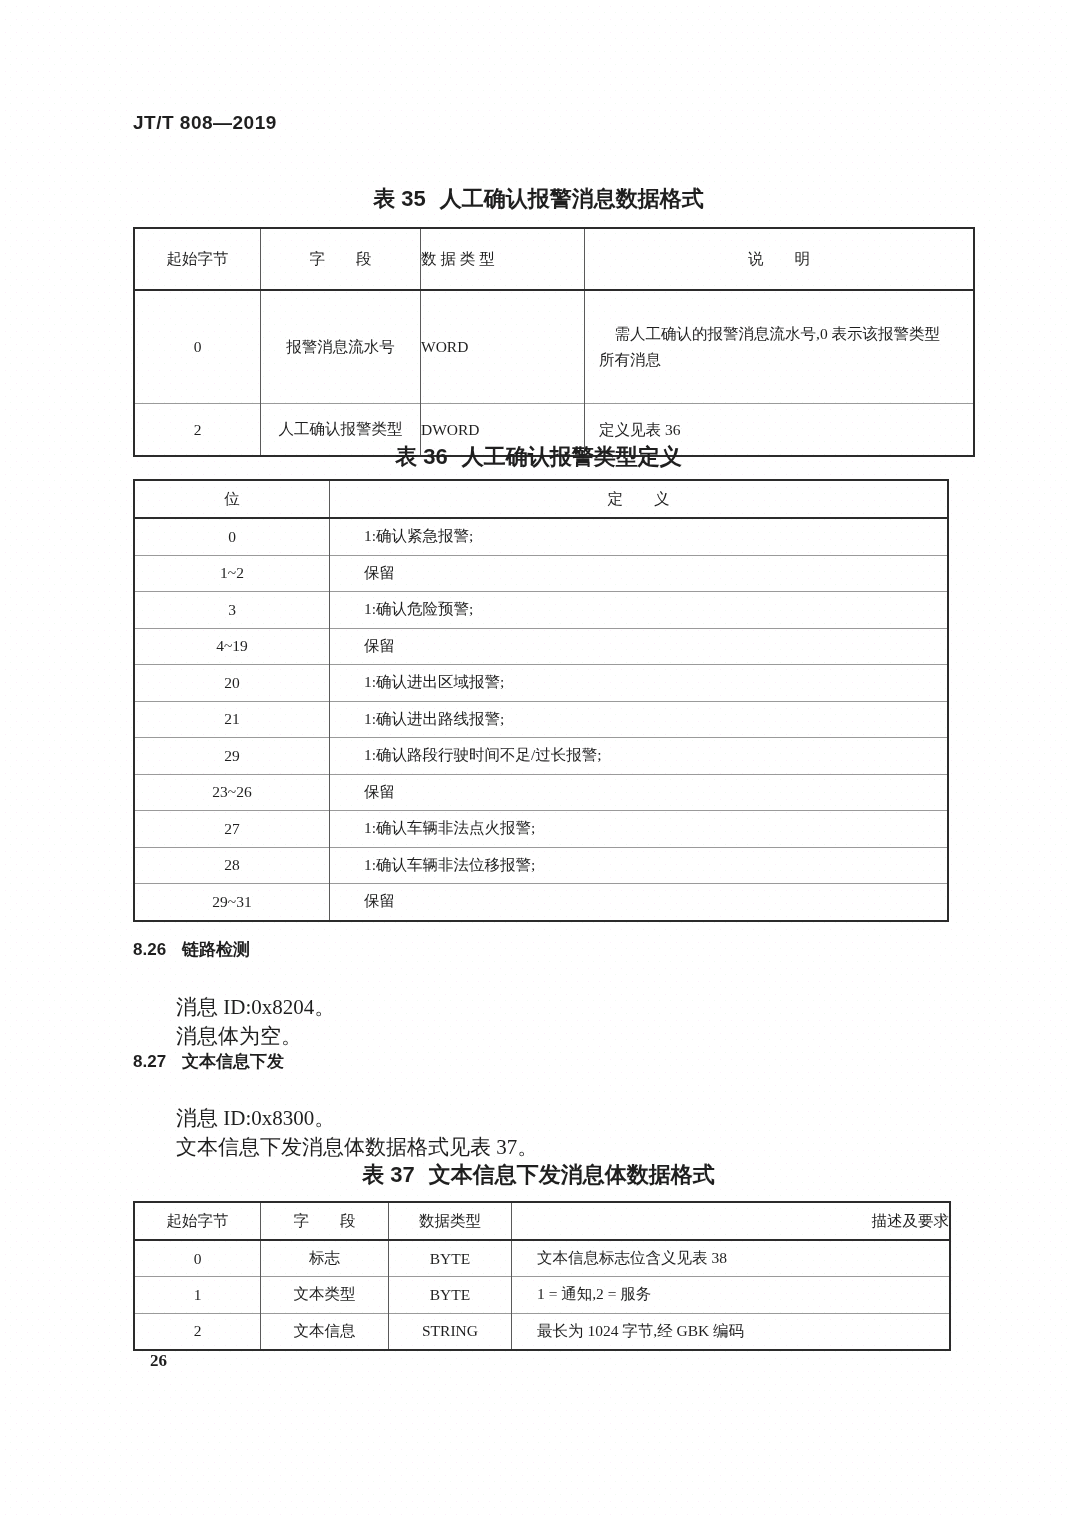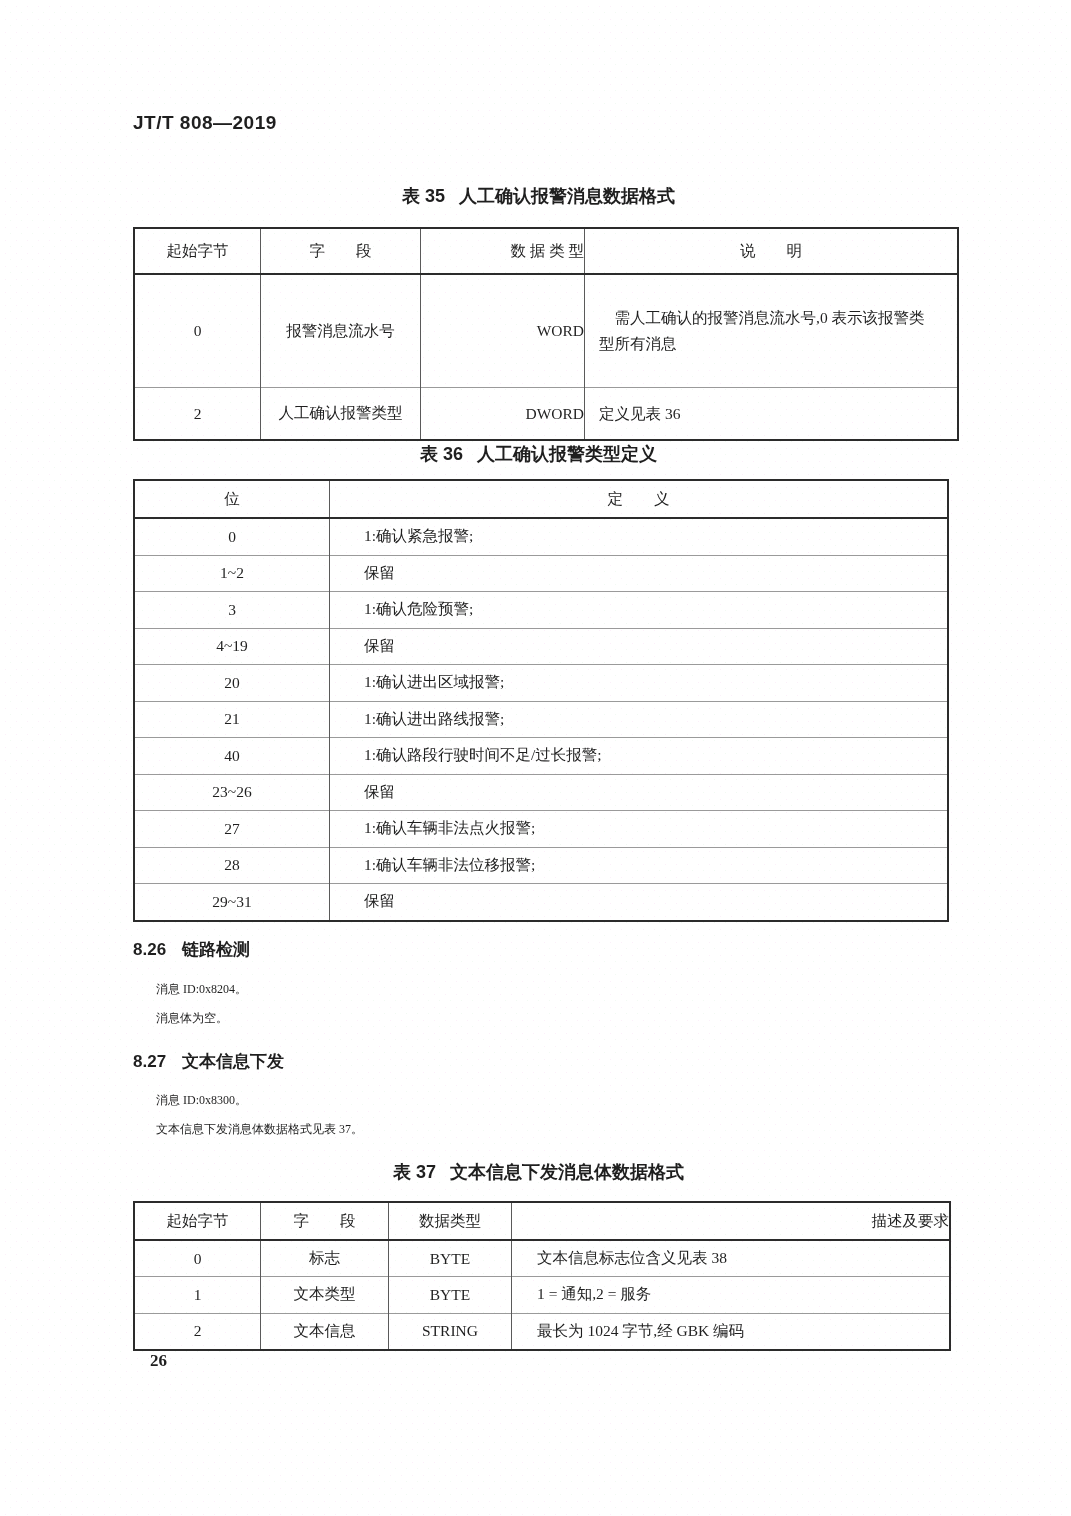--- a/index.html
+++ b/index.html
@@ -20,21 +20,21 @@
   }
   .doc-header{
     position:absolute; left:133px; top:112px;
     font-family:"Liberation Sans", sans-serif;
     font-size:19px; font-weight:bold; letter-spacing:0.5px;
   }
   .caption{
     position:absolute; left:133px; width:811px;
     text-align:center;
     font-family:"Liberation Sans", sans-serif;
-    font-size:18px; font-weight:bold;
+    font-size:22px; font-weight:bold;
   }
   .caption .cap-label{margin-right:14px;}
   #cap35{top:184px;}
   #cap36{top:442px;}
   #cap37{top:1160px;}
 
   table.doc-table{
     position:absolute; left:133px;
     width:811px;
     border-collapse:collapse; table-layout:fixed;
@@ -62,23 +62,23 @@
   }
   .doc-table tbody td{
     border-top:1px solid #9a9a9a;
     vertical-align:middle;
   }
   .doc-table tbody tr:first-child td{border-top:none;}
 
   
   #table35 .c0{width:125px;text-align:center;}
   #table35 .c1{width:159px;text-align:center;}
-  #table35 .c2{width:163px;text-align:right;}
+  #table35 .c2{width:163px;text-align:left;}
   #table35 .c3{width:364px;text-align:left;padding:4px 20px 4px 14px;line-height:26px;}
-  #table35 thead .c3{text-align:center;padding:4px;}
+  #table35 thead .c3{text-align:center;padding:12px;}
   #table35 tbody tr:nth-child(1) td{height:104px;}
   #table35 tbody tr:nth-child(1) td.c3{text-indent:1em;}
   #table35 tbody tr:nth-child(2) td{height:43px;}
 
   
   #table36 .c0{width:194px;text-align:center;}
   #table36 .c1{width:617px;text-align:left;padding-left:34px;}
   #table36 thead .c1{text-align:center;padding-left:0;}
   #table36 tbody td{height:35.5px;}
 
@@ -93,22 +93,23 @@
   .section-heading{
     position:absolute; left:133px;
     font-family:"Liberation Sans", sans-serif;
     font-size:17px; font-weight:bold;
   }
   .section-heading .sec-num{margin-right:16px;}
   #sec826{top:938px;}
   #sec827{top:1050px;}
 
   .para{
-    position:absolute; left:156px;
-    font-size:12px;
+    position:absolute; left:176px;
+    font-size:21px;
+    margin-top:12px;
   }
   #p826a{top:981px;}
   #p826b{top:1010px;}
   #p827a{top:1092px;}
   #p827b{top:1121px;}
 
   .page-number{
     position:absolute; left:150px; top:1351px;
     font-size:17px;
     font-weight:bold;
@@ -180,21 +181,21 @@
         </tr>
         <tr>
           <td class="c0">20</td>
           <td class="c1">1:确认进出区域报警;</td>
         </tr>
         <tr>
           <td class="c0">21</td>
           <td class="c1">1:确认进出路线报警;</td>
         </tr>
         <tr>
-          <td class="c0">40</td>
+          <td class="c0">29</td>
           <td class="c1">1:确认路段行驶时间不足/过长报警;</td>
         </tr>
         <tr>
           <td class="c0">23~26</td>
           <td class="c1">保留</td>
         </tr>
         <tr>
           <td class="c0">27</td>
           <td class="c1">1:确认车辆非法点火报警;</td>
         </tr>

